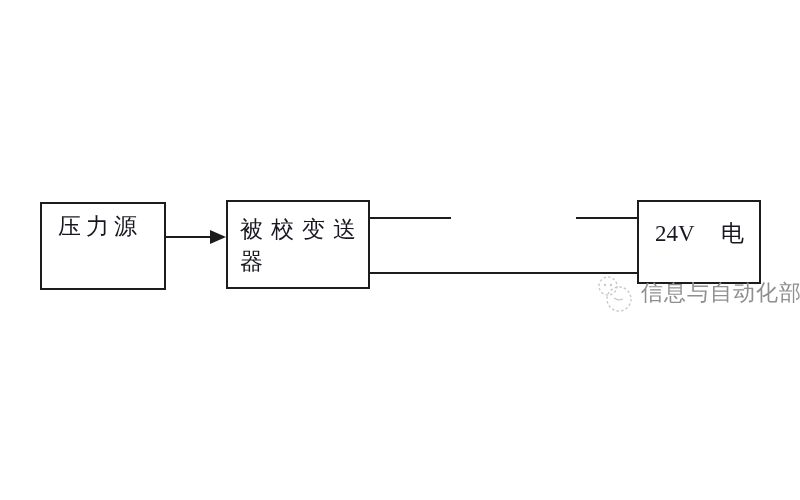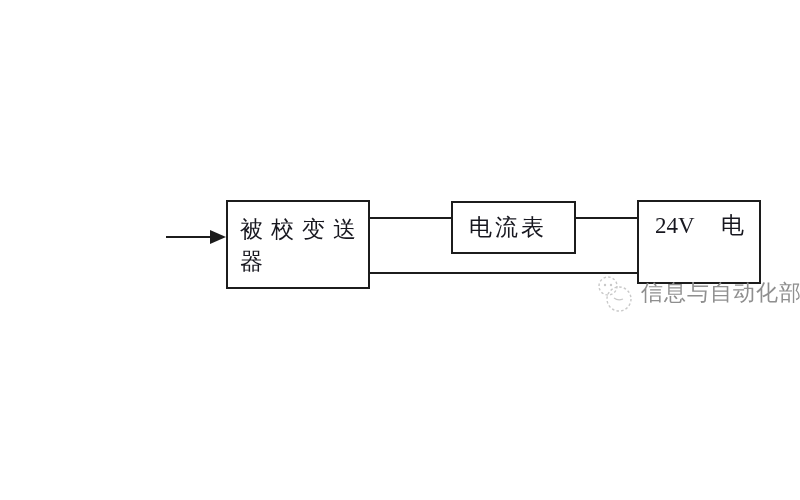--- a/index.html
+++ b/index.html
@@ -15,21 +15,21 @@
     overflow:hidden;font-family:"Liberation Serif","DejaVu Serif",serif;
     color:var(--color-text);
   }
   .box{
     position:absolute;box-sizing:border-box;border:2px solid var(--color-line);
     background:var(--color-background);font-size:23px;line-height:32px;z-index:1;
   }
   .box-pressure{left:40px;top:202px;width:126px;height:88px;padding:7px 0 0 16px;letter-spacing:5px;}
   .box-transmitter{left:226px;top:200px;width:144px;height:89px;padding:12px 0 8px 12px;letter-spacing:8px;}
   .box-ammeter{left:451px;top:201px;width:125px;height:53px;padding:9px 0 0 16px;letter-spacing:3px;}
-  .box-power{left:637px;top:200px;width:124px;height:84px;padding:8px 15px 0 16px;}
+  .box-power{left:637px;top:200px;width:124px;height:84px;padding:16px 15px 0 16px;}
   .box-power .row1{display:flex;justify-content:space-between;}
   .box-power .row2{letter-spacing:4px;}
   .wire{position:absolute;height:2px;background:var(--color-line);z-index:0;}
   .wire-top-a{left:370px;top:217px;width:81px;}
   .wire-top-b{left:576px;top:217px;width:61px;}
   .wire-bottom{left:370px;top:272px;width:267px;}
   .arrow-line{left:166px;top:236px;width:46px;}
   .arrow-head{
     position:absolute;left:210px;top:230px;width:0;height:0;
     border-top:7px solid transparent;border-bottom:7px solid transparent;
@@ -40,34 +40,34 @@
   .watermark-text{
     margin-left:6px;margin-top:7px;font-size:22px;line-height:22px;
     color:var(--color-watermark_text);letter-spacing:1px;white-space:nowrap;
   }
 </style>
 </head>
 <body>
 
 <div class="canvas">
 
+  <div class="box box-pressure">
+    <span>压力源</span>
+  </div>
 
   <div class="wire arrow-line"></div>
   <div class="arrow-head"></div>
 
   <div class="box box-transmitter">
     <div>被校变送</div>
     <div>器</div>
   </div>
 
   <div class="wire wire-top-a"></div>
 
-  <div class="box box-ammeter">
-    <span>电流表</span>
-  </div>
 
   <div class="wire wire-top-b"></div>
   <div class="wire wire-bottom"></div>
 
   <div class="box box-power">
     <div class="row1">
       <span>24V</span>
       <span>电</span>
     </div>
   </div>

